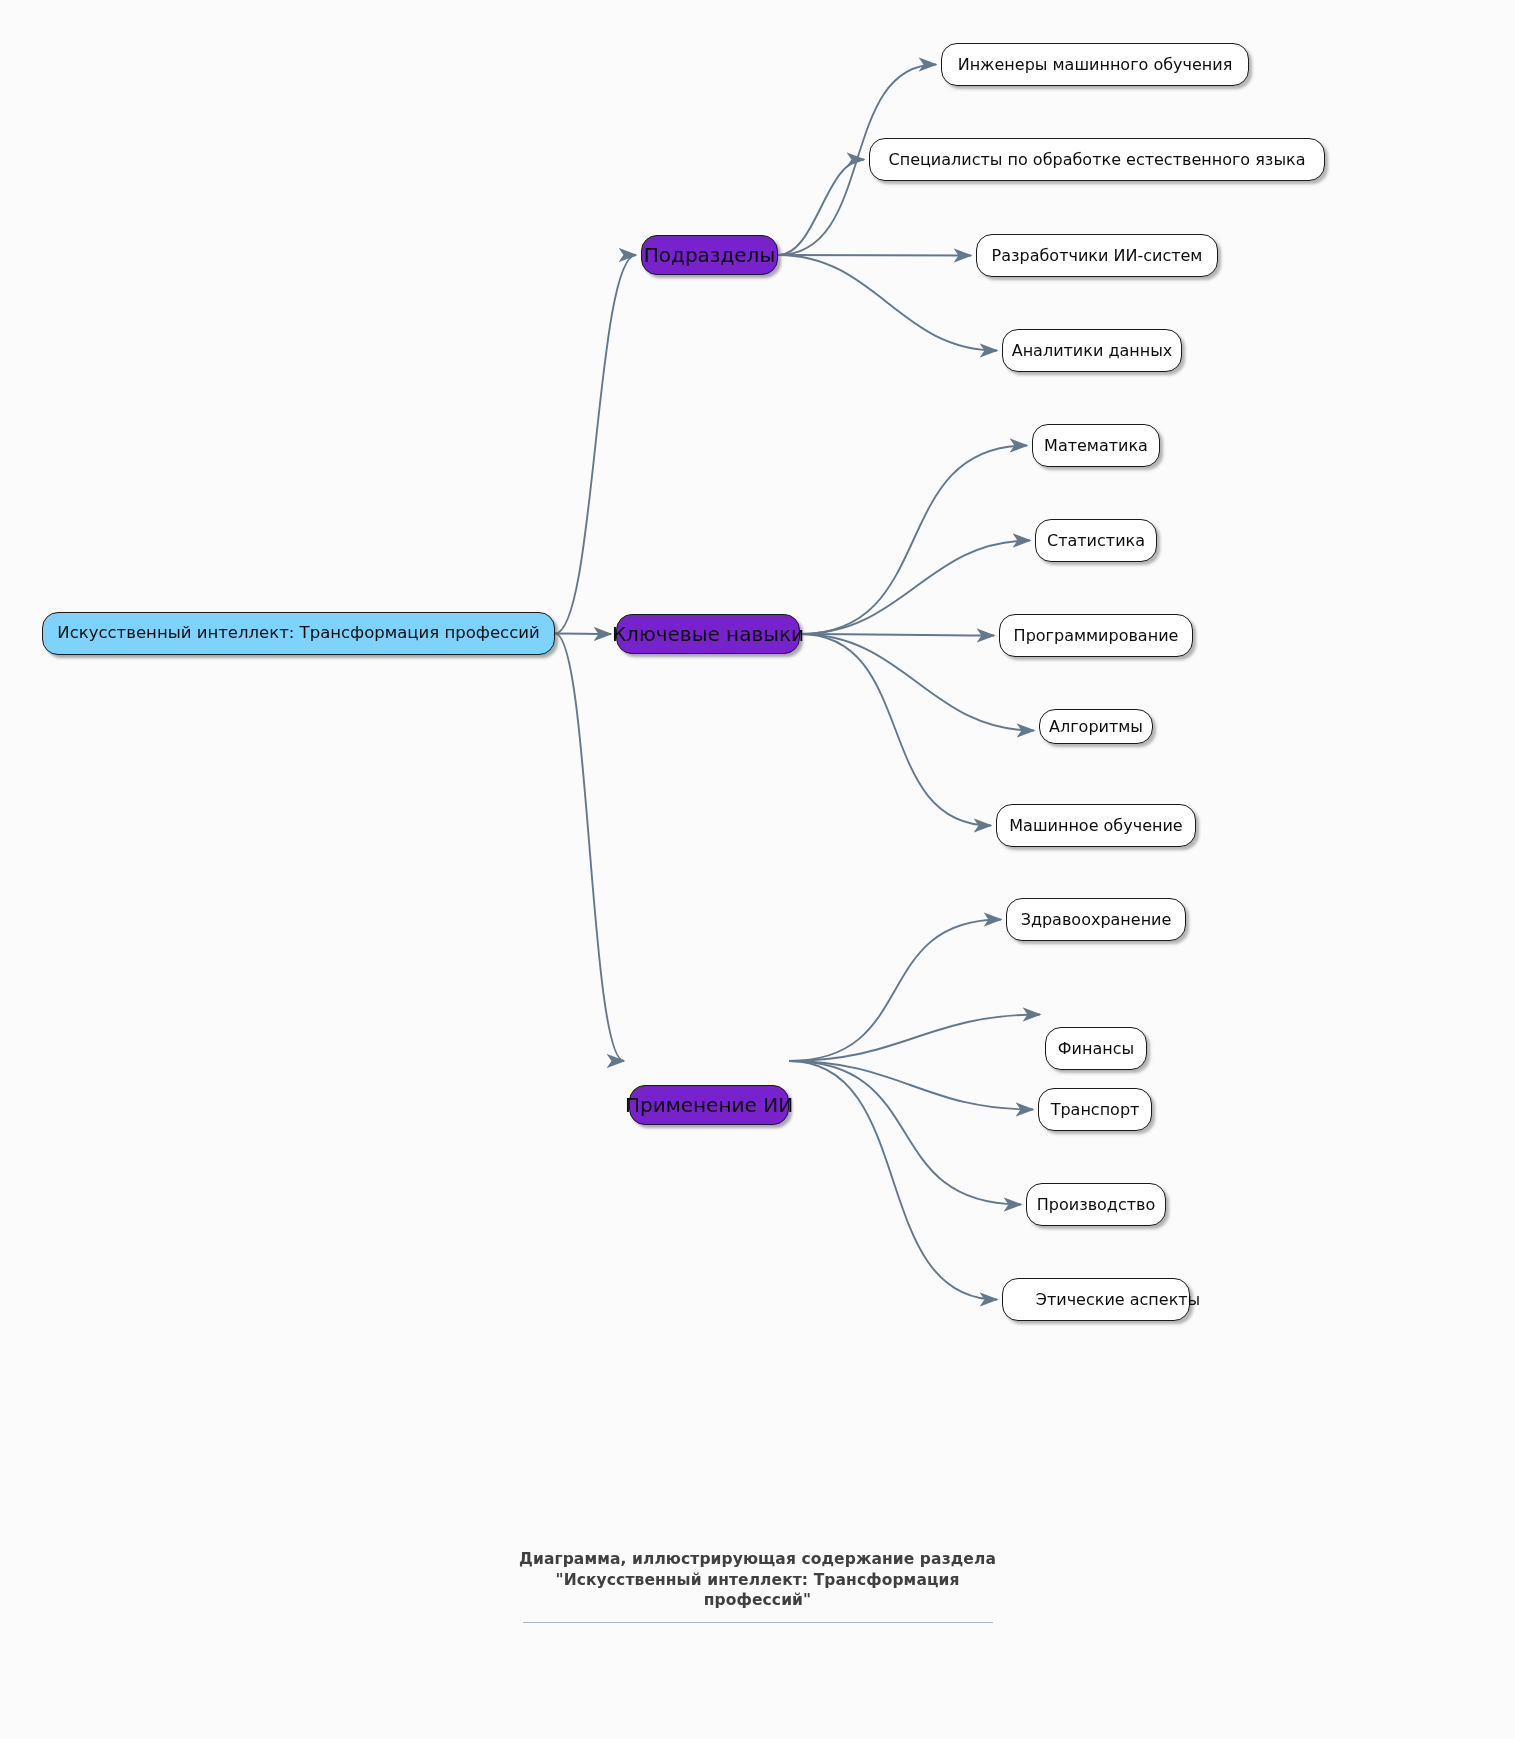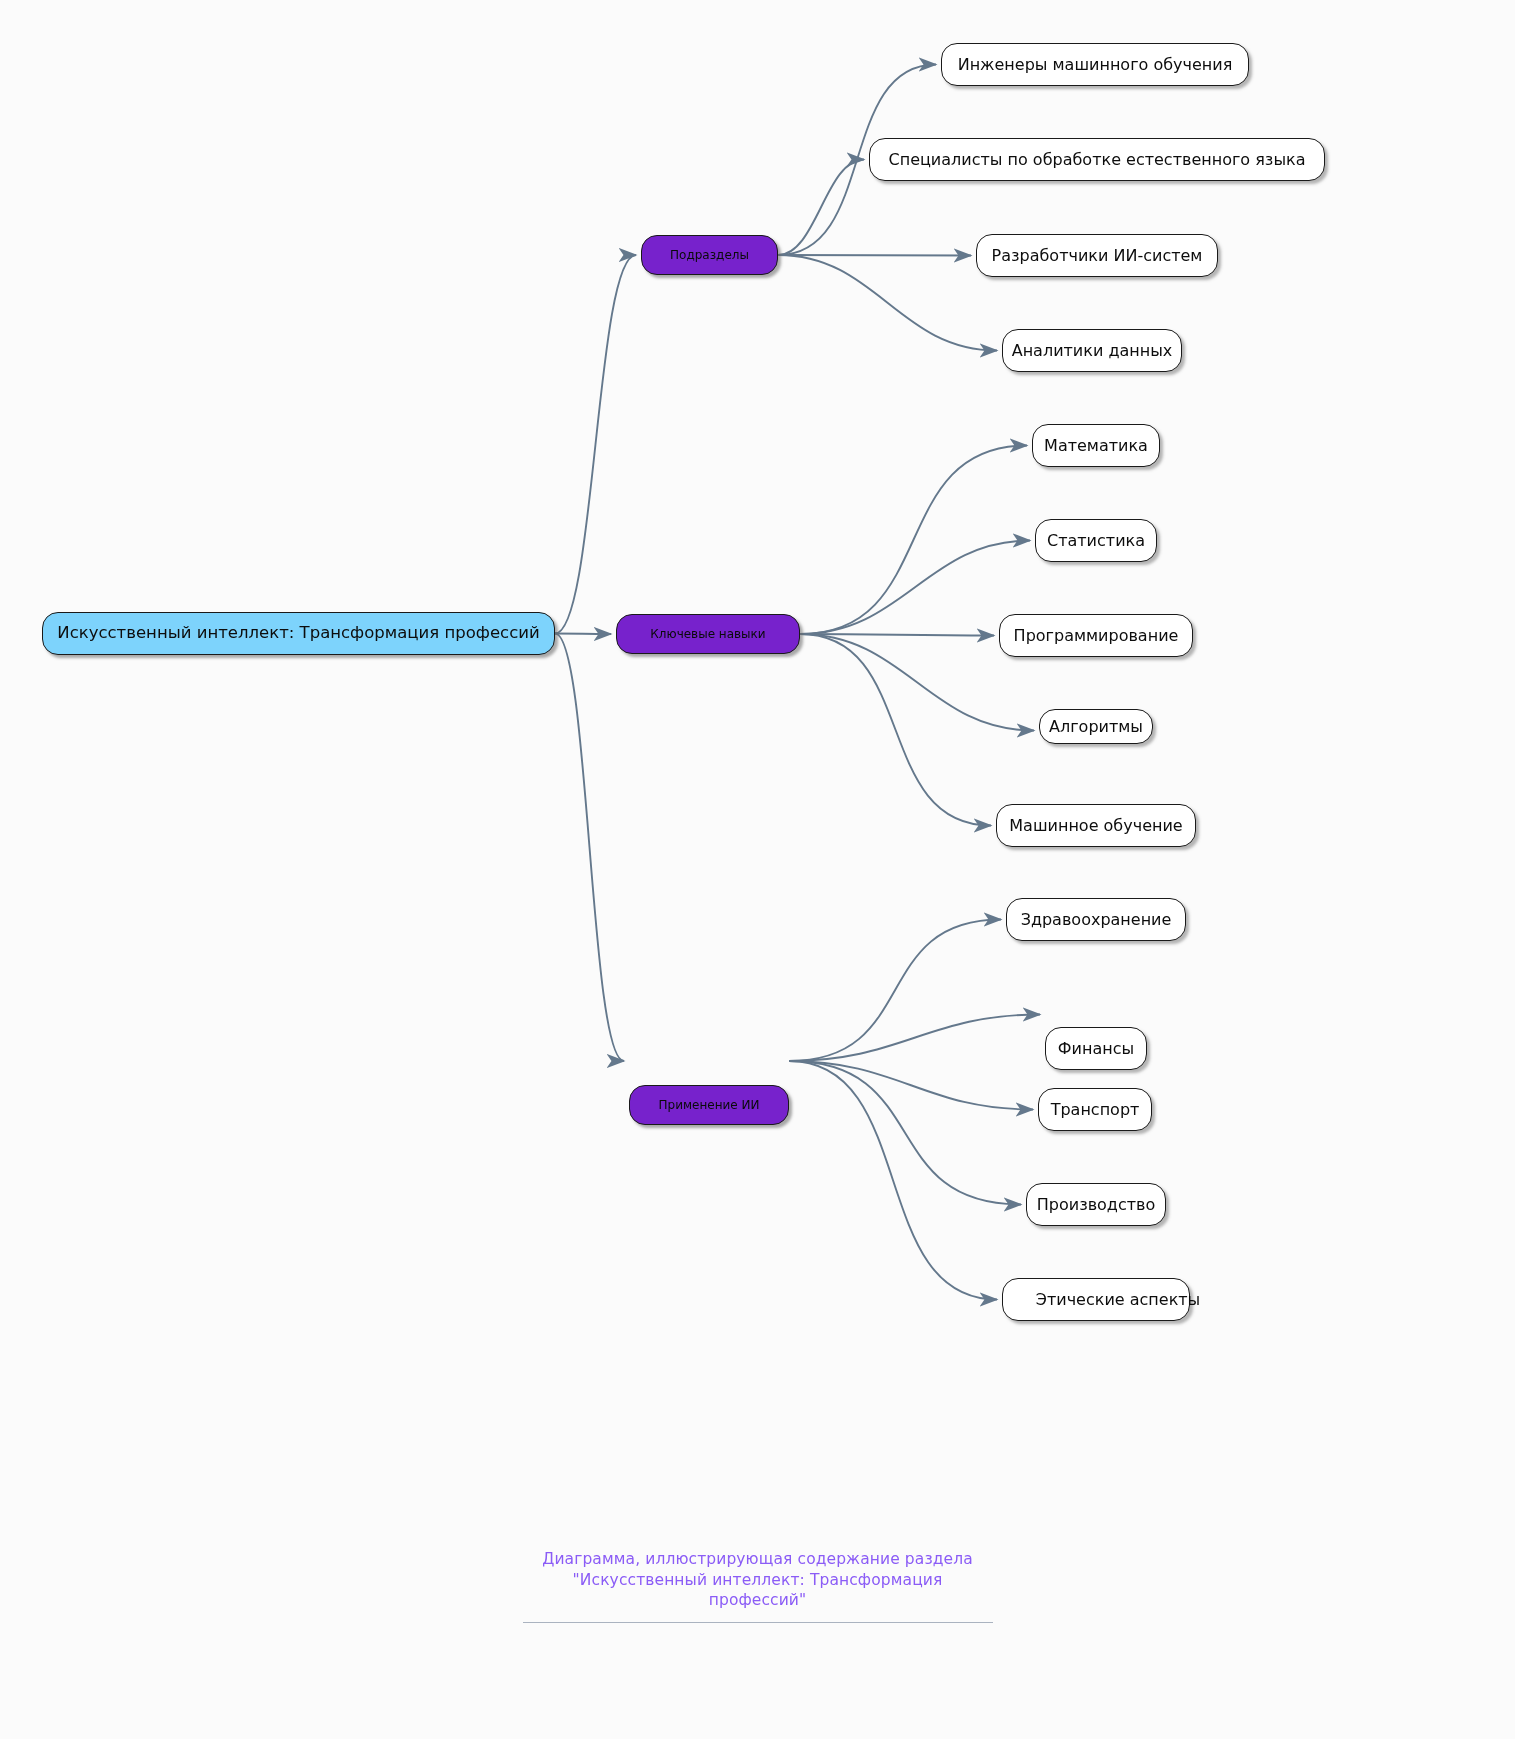--- a/index.html
+++ b/index.html
@@ -27,37 +27,37 @@
     border:1.4px solid #1a1a1a;
     box-shadow:3px 3px 3px rgba(100,100,100,.55);
     font-size:16.5px;
     align-items:center;
   }
   .node.branch{
     background:#7722cc;
     border:1.4px solid #1a1a1a;
     box-shadow:3px 3px 3px rgba(100,100,100,.55);
     color:#0a0a0a;
-    font-size:12px;
+    font-size:20px;
   }
   .node.leaf{
     background:#ffffff;
     border:1.4px solid #1a1a1a;
     box-shadow:3px 3px 3px rgba(110,110,110,.5);
     font-size:16px;
   }
 
   .footer{
     position:absolute;left:0;right:0;text-align:center;
   }
   .caption{
     top:1549px;
-    font-weight:normal;
+    font-weight:bold;
     font-size:15.5px;
-    color:#8b5cf6;
+    color:#404040;
     line-height:1.33;
     letter-spacing:.1px;
   }
   .rule{
     position:absolute;
     top:1622px;left:50%;transform:translateX(-50%);
     width:470px;height:0;border-top:1.3px solid #aab3c0;
   }
   .copyright{
     top:1640px;

